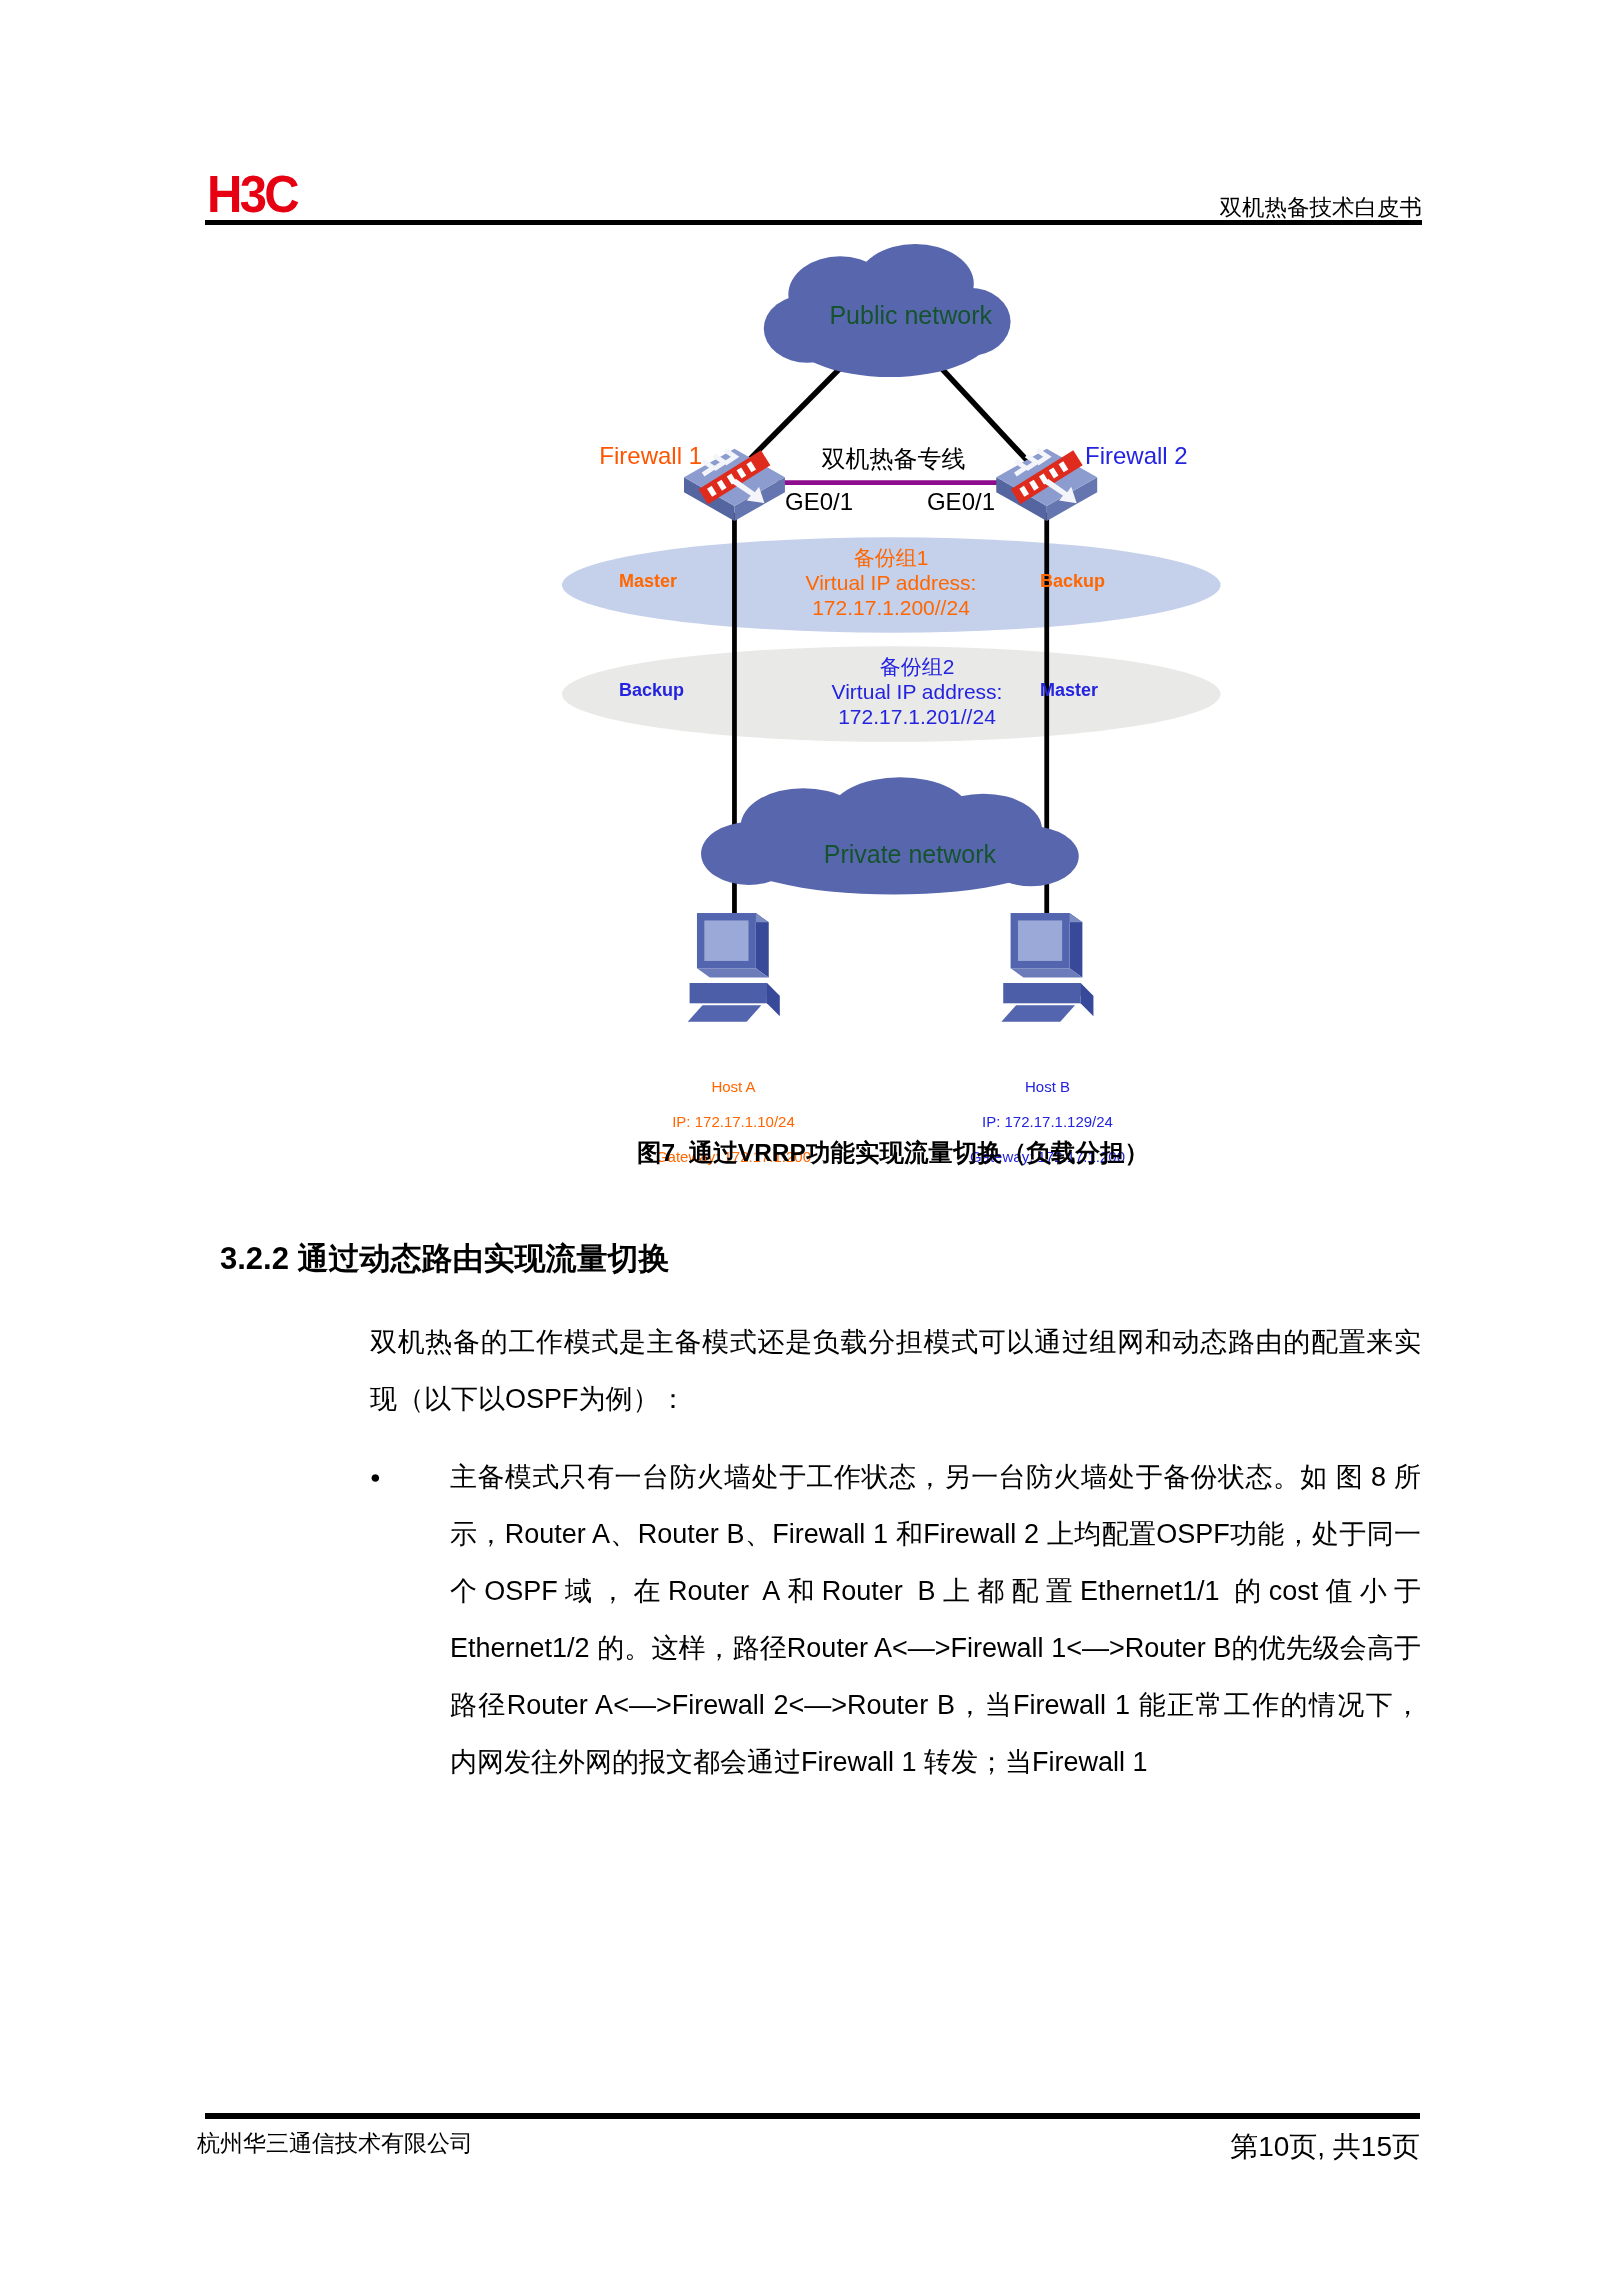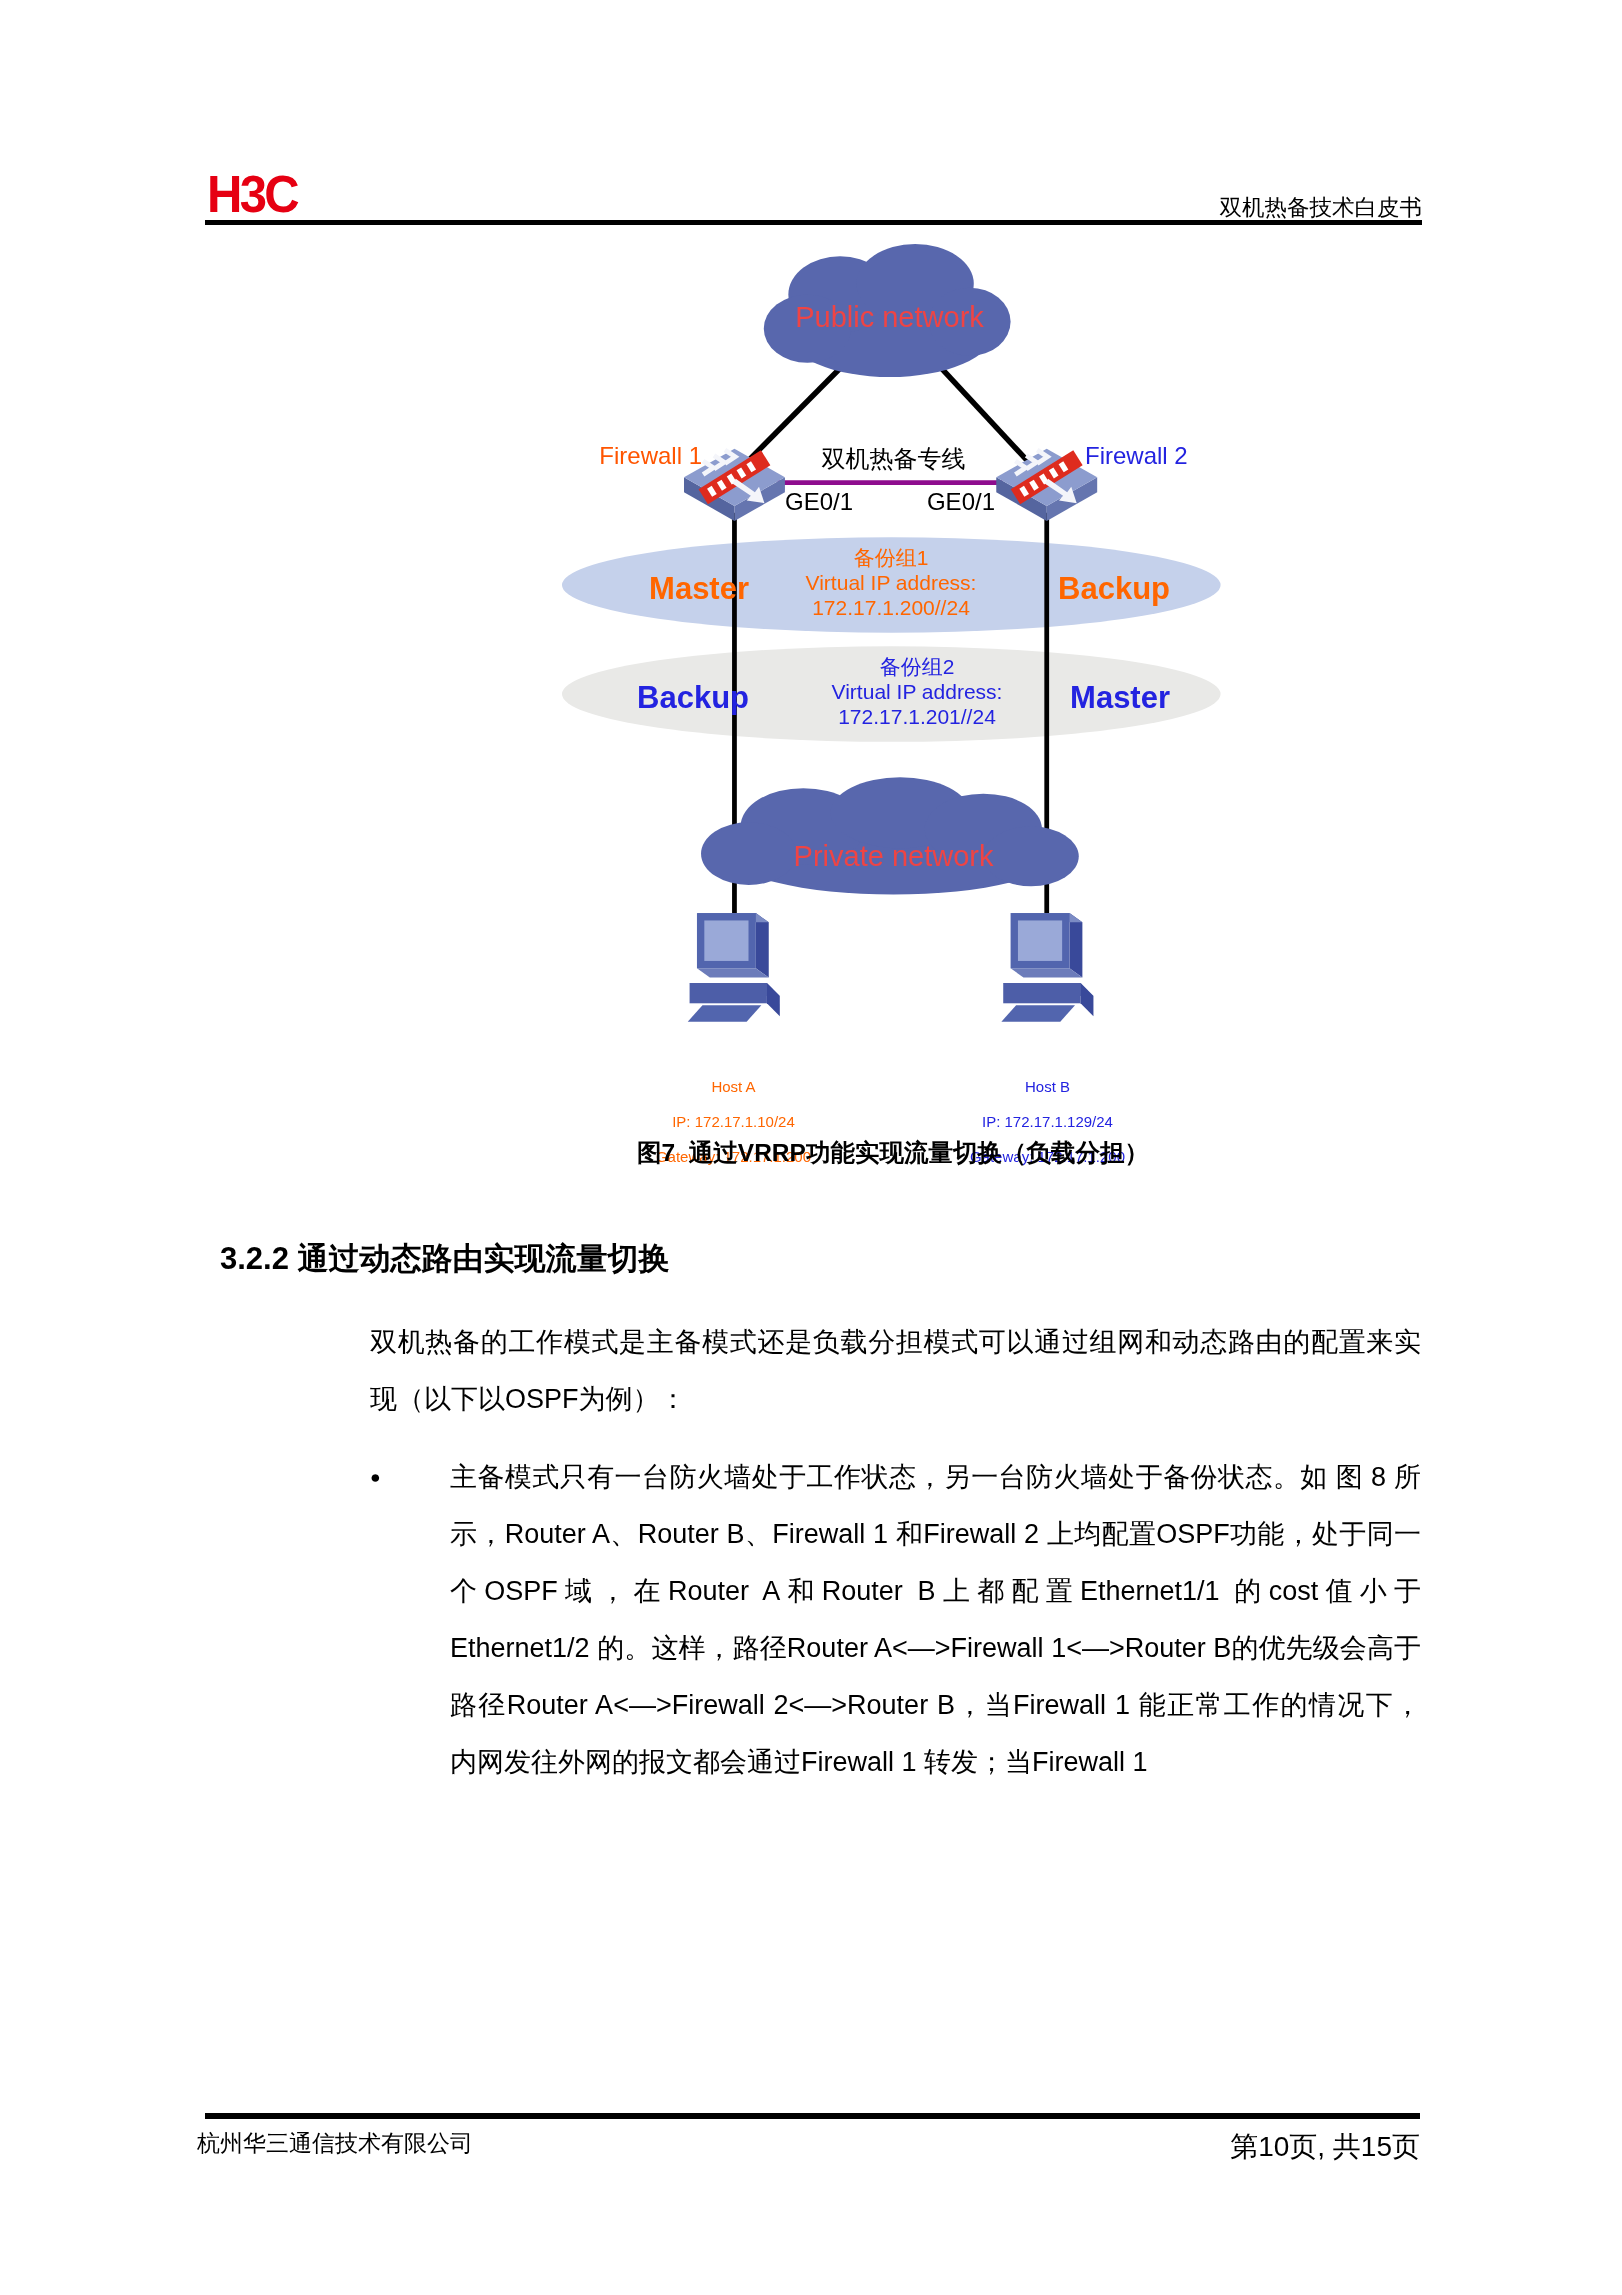--- a/index.html
+++ b/index.html
@@ -21,27 +21,27 @@
     transform:scaleY(1.05);
   }
   .doc-title{
     right:201px;top:192px;
     font-size:22.5px;color:#000;
   }
   .header-rule{left:205px;top:220px;width:1217px;height:4.8px;background:#000;}
   
   .diagram-svg{left:0;top:0;}
   .dlabel{position:absolute;line-height:1.15;}
-  .cloud-label{color:#ef4444;font-size:29px;text-align:center;}
+  .cloud-label{color:#14532d;font-size:25px;text-align:right;}
   .fw1-label{left:574px;top:442px;width:128px;text-align:right;color:#FF5500;font-size:24px;}
   .fw2-label{left:1085px;top:442px;width:164px;text-align:left;color:#2323E0;font-size:24px;}
   .ha-label{left:791px;top:445px;width:205px;text-align:center;color:#000;font-size:24px;}
   .ge-left{left:785px;top:488px;width:102px;text-align:left;color:#000;font-size:24px;}
   .ge-right{left:893px;top:488px;width:102px;text-align:right;color:#000;font-size:24px;}
-  .role{width:130px;text-align:right;font-size:31px;font-weight:bold;}
+  .role{width:130px;text-align:left;font-size:18px;font-weight:bold;}
   .g1{color:#FF6600;}
   .g2{color:#2323E0;}
   .group-center{width:300px;text-align:center;font-size:21px;line-height:25px;}
   .host-block{width:273px;text-align:center;font-size:15px;line-height:35px;}
   .caption{
     left:341px;top:1136px;width:1104px;
     text-align:center;font-size:24.5px;font-weight:bold;
     white-space:pre-wrap;
   }
   

